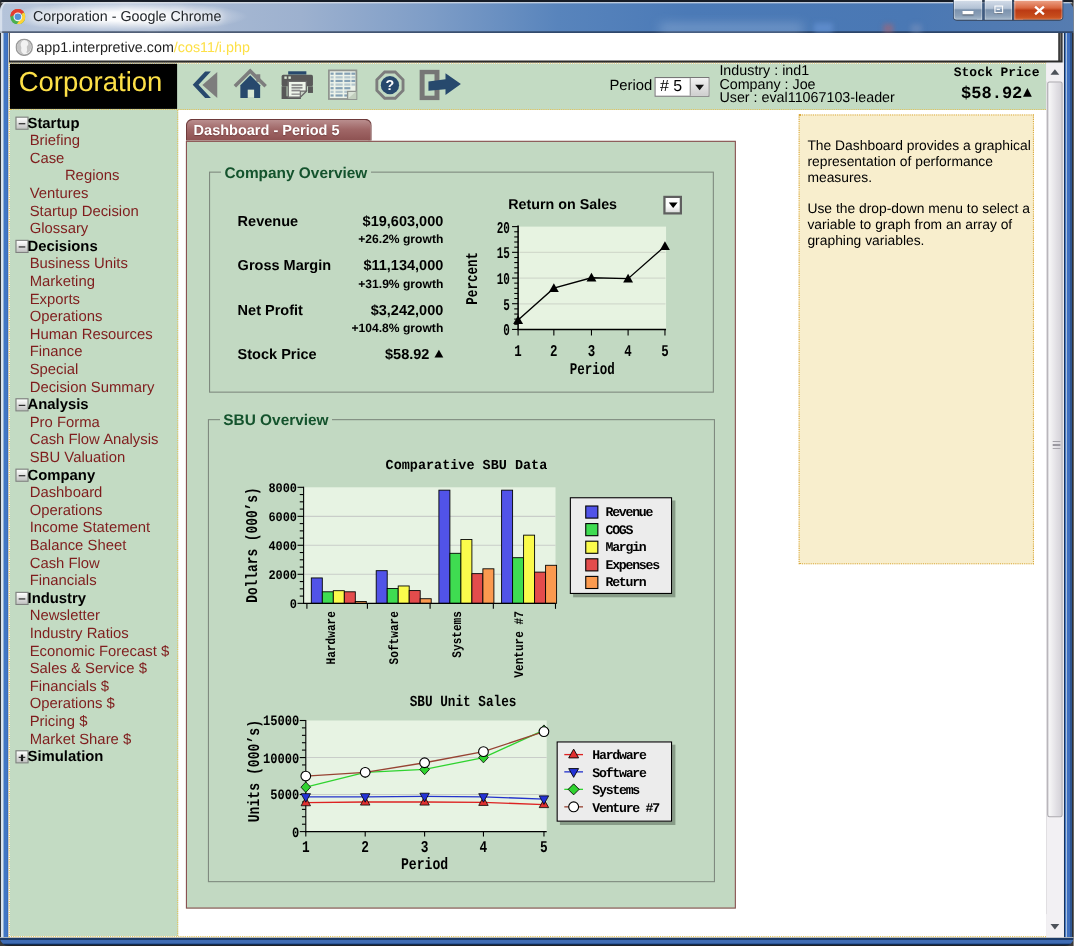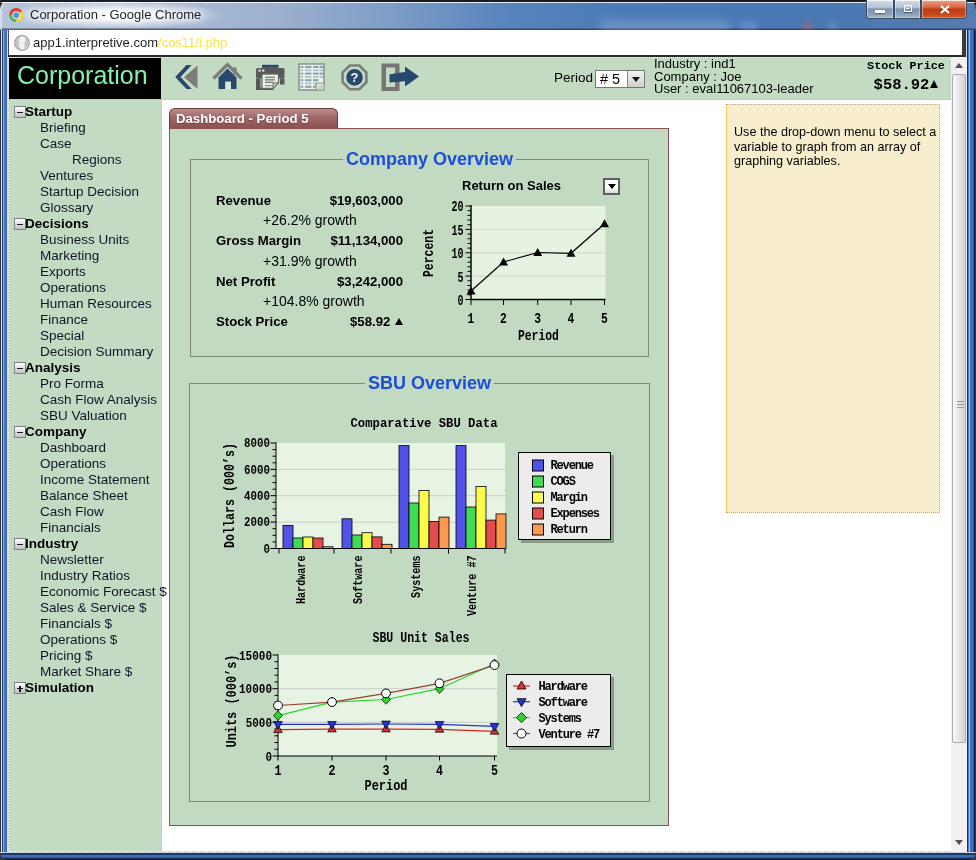--- a/index.html
+++ b/index.html
@@ -21,52 +21,52 @@
 #borderB{left:0;top:852px;width:976px;height:8px;border-radius:0 0 9px 9px;background:linear-gradient(#c9d3dc 0 0.8px,#1c3a66 0.8px 2.6px,#3f6cb4 2.6px 5px,#2e599c 5px 6.5px,#122b50 6.5px 7.5px,#202226 7.5px 8px);}
 #addr{left:8px;top:30px;width:956px;height:26px;background:#fff;border-right:2px solid #3c3c3c;border-left:1.5px solid #4a4a4a;box-sizing:border-box;}
 #addrline{left:8px;top:55px;width:958px;height:2px;background:#2b2b2b;}
 #urltext{left:33px;top:35px;font-size:13px;color:#1f1f1f;}
 #urltext span{color:#fde047;}
 
 #page{left:8px;top:57px;width:943px;height:795px;background:#fff;}
 #pageborder{left:0;top:0;width:942px;height:793px;border:1px dotted #e3c35a;border-right:none;}
 #hdr{left:1px;top:1px;width:942px;height:41px;background:#c3dbc3;border-bottom:1px dotted #e3c35a;}
 #corpbox{left:0px;top:0px;width:152px;height:41px;background:#000;}
-#corpbox div{position:absolute;left:8px;top:3px;color:#86efac;font-size:25px;}
+#corpbox div{position:absolute;left:8px;top:3px;color:#fde047;font-size:25px;}
 #sidebar{left:1px;top:43px;width:152px;height:751px;background:#c3dbc3;border-right:1px dotted #e3c35a;}
-.sit{position:absolute;left:31px;font-size:13.5px;color:#0f172a;white-space:nowrap;}
+.sit{position:absolute;left:18px;font-size:13.5px;color:#7f1d1d;white-space:nowrap;}
 .sib{position:absolute;left:16px;font-size:13.5px;font-weight:bold;color:#000;white-space:nowrap;}
 .tog{position:absolute;left:5px;width:10px;height:10px;background:linear-gradient(#fefefe,#c2c2c2);border:1px solid #808080;}
 .tog:after{content:"";position:absolute;left:2px;top:4.5px;width:6px;height:1.8px;background:#1a1a1a;}
 .tog.plus:before{content:"";position:absolute;left:4.2px;top:2.5px;width:1.8px;height:6px;background:#1a1a1a;}
 
 #period-label{left:545px;top:12px;font-size:13.5px;color:#000;}
 #period-sel{left:586px;top:11.5px;width:50px;height:18px;background:#fff;border:1px solid #777;box-sizing:border-box;}
 #period-sel .txt{position:absolute;left:4px;top:0px;font-size:14.5px;}
 #period-sel .btn{position:absolute;right:0;top:0;width:16px;height:16px;background:linear-gradient(#f2f2f2,#cfcfcf);border-left:1px solid #8a8a8a;}
 #period-sel .btn:after{content:"";position:absolute;left:3.5px;top:6px;border:4px solid transparent;border-top:5px solid #111;}
 #ind-text{left:645px;top:0px;font-size:13px;line-height:12.7px;color:#000;}
 #stock{left:841px;top:1px;width:112px;text-align:center;}
 #stock .l1{font-family:"Liberation Mono",monospace;font-weight:bold;font-size:11.8px;white-space:nowrap;}
 #stock .l2{font-family:"Liberation Mono",monospace;font-weight:bold;font-size:15.5px;margin-top:3px;white-space:nowrap;}
 .tri-up{display:inline-block;width:0;height:0;border-left:4.5px solid transparent;border-right:4.5px solid transparent;border-bottom:8px solid #000;margin:0 0 1px 1px;}
 
 #tab{left:161px;top:51px;width:169px;height:20px;background:linear-gradient(#b98e8e 0%,#a06767 45%,#8d5151 100%);border:1px solid #6e3a3a;border-bottom:none;border-radius:6px 6px 0 0;box-sizing:border-box;}
 #tab div{position:absolute;left:6px;top:2px;color:#fff;font-weight:bold;font-size:13.2px;text-shadow:0 1px 1px rgba(90,40,40,.6);}
 #mainbox{left:161px;top:71px;width:500px;height:698px;background:#c2d9c2;border:1px solid #8a5252;box-sizing:border-box;}
 fieldset{position:absolute;border:1px solid #7f8a7f;margin:0;padding:0;}
-fieldset legend{font-weight:bold;font-size:18px;padding:0 3px;margin-left:10px;color:#1d4ed8;text-align:center;}
+fieldset legend{font-weight:bold;font-size:14px;padding:0 3px;margin-left:10px;color:#14532d;}
 #fs1{left:20px;top:19.7px;width:457px;height:206px;}
 #fs2{left:19px;top:244px;width:459px;height:427px;}
 .csvg{position:absolute;overflow:visible;}
 .ctext{font-family:"Liberation Mono",monospace;font-weight:bold;fill:#000;}
 
 .lbl{position:absolute;font-weight:bold;font-size:13.2px;color:#000;}
 .val{position:absolute;font-weight:bold;font-size:13.2px;color:#000;text-align:right;width:120px;}
-.grow{position:absolute;font-size:14px;color:#000;text-align:left;width:140px;}
+.grow{position:absolute;font-size:11px;color:#000;text-align:right;width:140px;font-weight:bold;}
 #ros-title{position:absolute;font-weight:bold;font-size:13px;color:#000;}
 #ros-dd{position:absolute;width:13px;height:13px;background:linear-gradient(#fefefe 55%,#dcdcdc);border:2px solid #5f5f5f;}
 #ros-dd:after{content:"";position:absolute;left:2.5px;top:4px;border:4px solid transparent;border-top:5.5px solid #000;}
 
 .legendbox{position:absolute;background:#ececec;border:1px solid #000;box-shadow:3px 3px 0 rgba(90,105,90,.55);}
 .legtext{position:absolute;font-family:"Liberation Mono",monospace;font-weight:bold;font-size:12px;letter-spacing:-1.15px;color:#000;white-space:nowrap;}
 
 #infobox{left:718px;top:47px;width:214px;height:409px;background:#f8eecd;border:1px dotted #d9a93f;box-sizing:border-box;}
 #infobox p{margin:0;padding:0 0 14px 0;font-size:12.6px;line-height:14.6px;color:#000;}
 #infobox .inner{position:absolute;left:7px;top:20px;width:206px;}
@@ -530,20 +530,21 @@
         <circle cx="14.5" cy="58.5" r="4.5" fill="#fff" stroke="#000" stroke-width="1"></circle>
       </svg>
       <div class="legtext" style="left:31.5px;top:5px;">Hardware</div>
       <div class="legtext" style="left:31.5px;top:21px;">Software</div>
       <div class="legtext" style="left:31.5px;top:37px;">Systems</div>
       <div class="legtext" style="left:31.5px;top:53px;">Venture #7</div>
     </div>
   </div>
   <div class="a" id="infobox">
       <div class="inner">
+    <p>The Dashboard provides a graphical representation of performance measures.</p>
     <p>Use the drop-down menu to select a variable to graph from an array of graphing variables.</p>
   </div>
     </div>
 </div>
 
 <div class="a" id="sbar">
   <div class="a" id="sb-up">
       <div class="sb-arrow" style="left:4px;top:6px;border:4px solid transparent;border-bottom:5px solid #4d5259;border-top:none;"></div>
     </div>
   <div class="a" id="sb-thumb">

